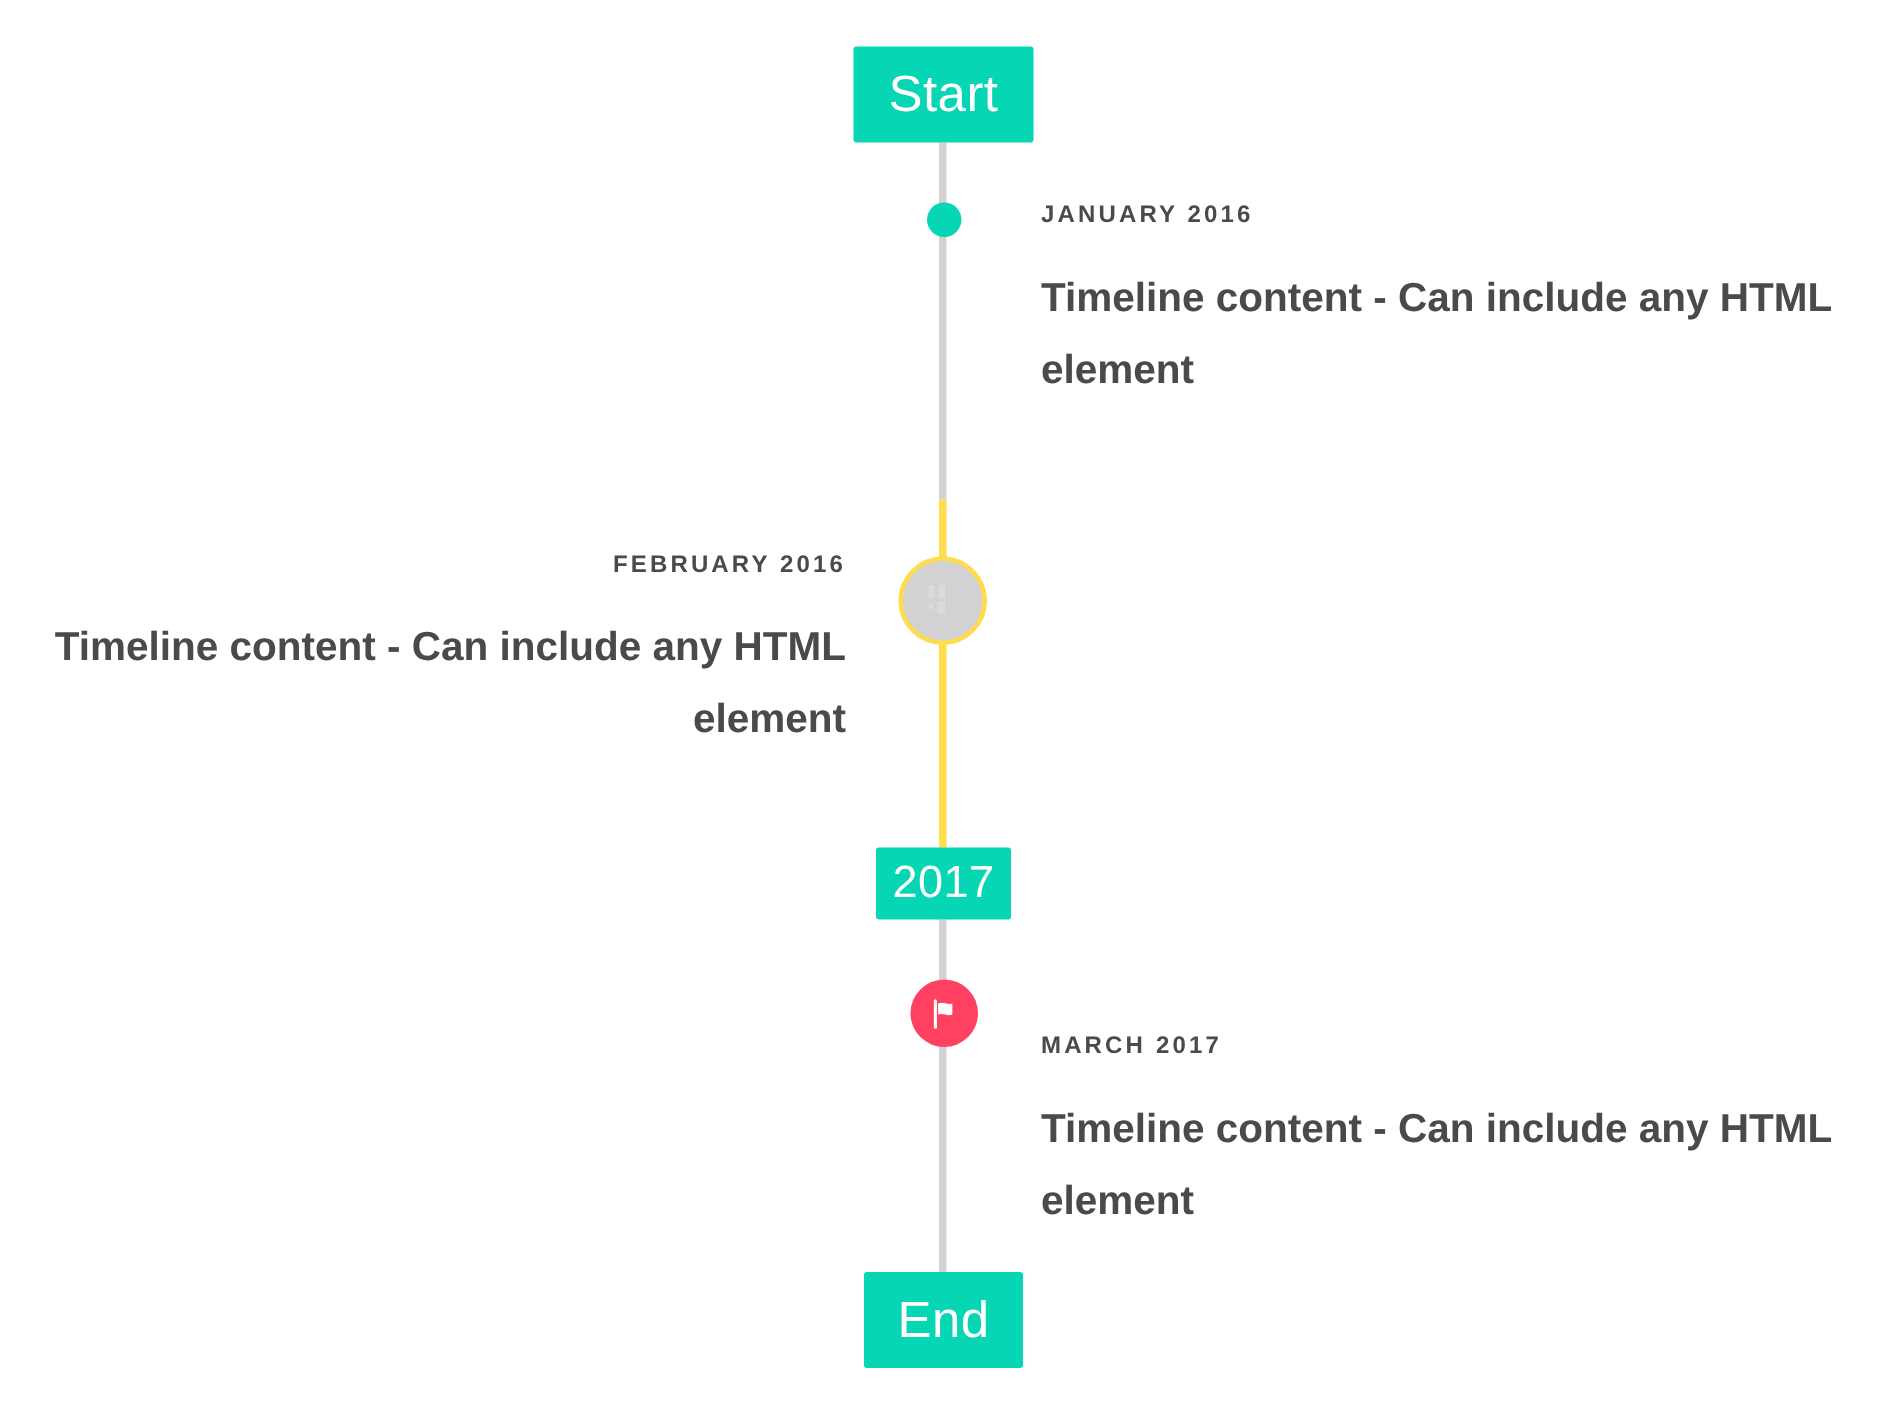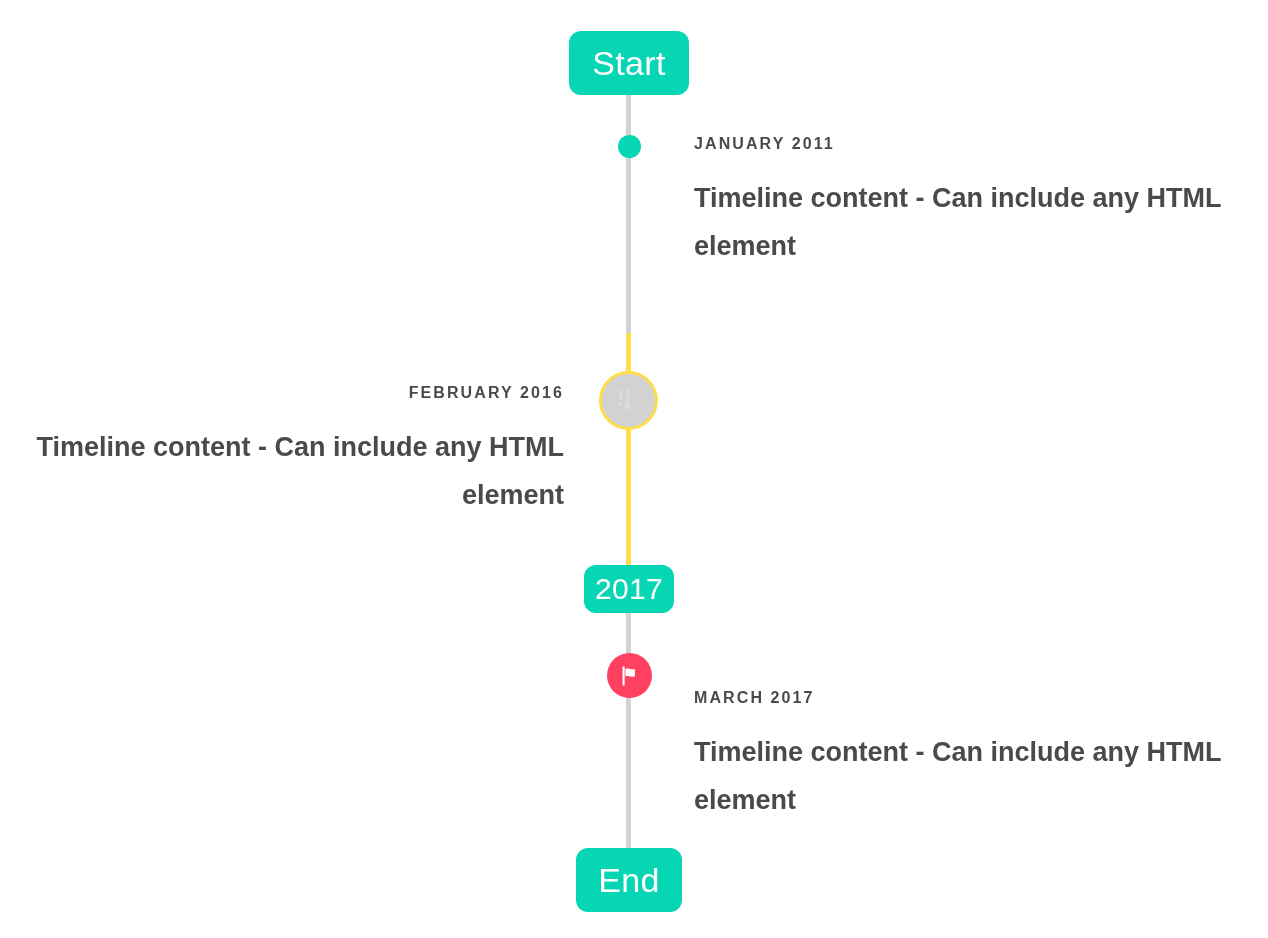--- a/index.html
+++ b/index.html
@@ -32,21 +32,21 @@
   }
   .rail-grey-1 { top: 95px;  height: 238px; background: #d2d2d2; }
   .rail-yellow { top: 333px; height: 232px; background: #ffdc4b; }
   .rail-grey-2 { top: 613px; height: 240px; background: #d2d2d2; }
 
   
   .badge {
     position: absolute;
     background: #06d6b4;
     color: #ffffff;
-    border-radius: 12px;
+    border-radius: 2px;
     display: flex;
     align-items: center;
     justify-content: center;
     font-weight: 400;
     letter-spacing: 0.3px;
     z-index: 4;
   }
   .badge-start {
     left: 569px; top: 31px;
     width: 120px; height: 64px;
@@ -105,21 +105,21 @@
   .bi-b { left: 9px;  top: 0px;  width: 4px;  height: 9px; }
   .bi-c { left: 2px;  top: 13px; width: 3px;  height: 3px; }
   .bi-d { left: 8px;  top: 11px; width: 5px;  height: 8px; }
 
   
   .entry {
     position: absolute;
     width: 530px;
   }
   .entry-right { left: 694px; text-align: left; }
-  .entry-left  { left: 34px;  text-align: right; margin-top: 16px; }
+  .entry-left  { left: 34px;  text-align: right; }
 
   .entry-date {
     font-size: 16px;
     font-weight: bold;
     letter-spacing: 2.1px;
     color: #4a4a4a;
     margin: 0 0 22px 0;
     line-height: 1;
   }
   .entry-body {
@@ -140,21 +140,21 @@
 <div class="timeline">
 
   <div class="rail rail-grey-1"></div>
   <div class="rail rail-yellow"></div>
   <div class="rail rail-grey-2"></div>
 
   <div class="badge badge-start">Start</div>
 
   <div class="marker marker-dot"></div>
   <div class="entry entry-right entry-jan">
-    <p class="entry-date">JANUARY 2011</p>
+    <p class="entry-date">JANUARY 2016</p>
     <p class="entry-body">Timeline content - Can include any HTML element</p>
   </div>
 
   <div class="marker marker-image">
     <div class="broken-img-glyph">
       <span class="bi-a"></span>
       <span class="bi-b"></span>
       <span class="bi-c"></span>
       <span class="bi-d"></span>
     </div>

